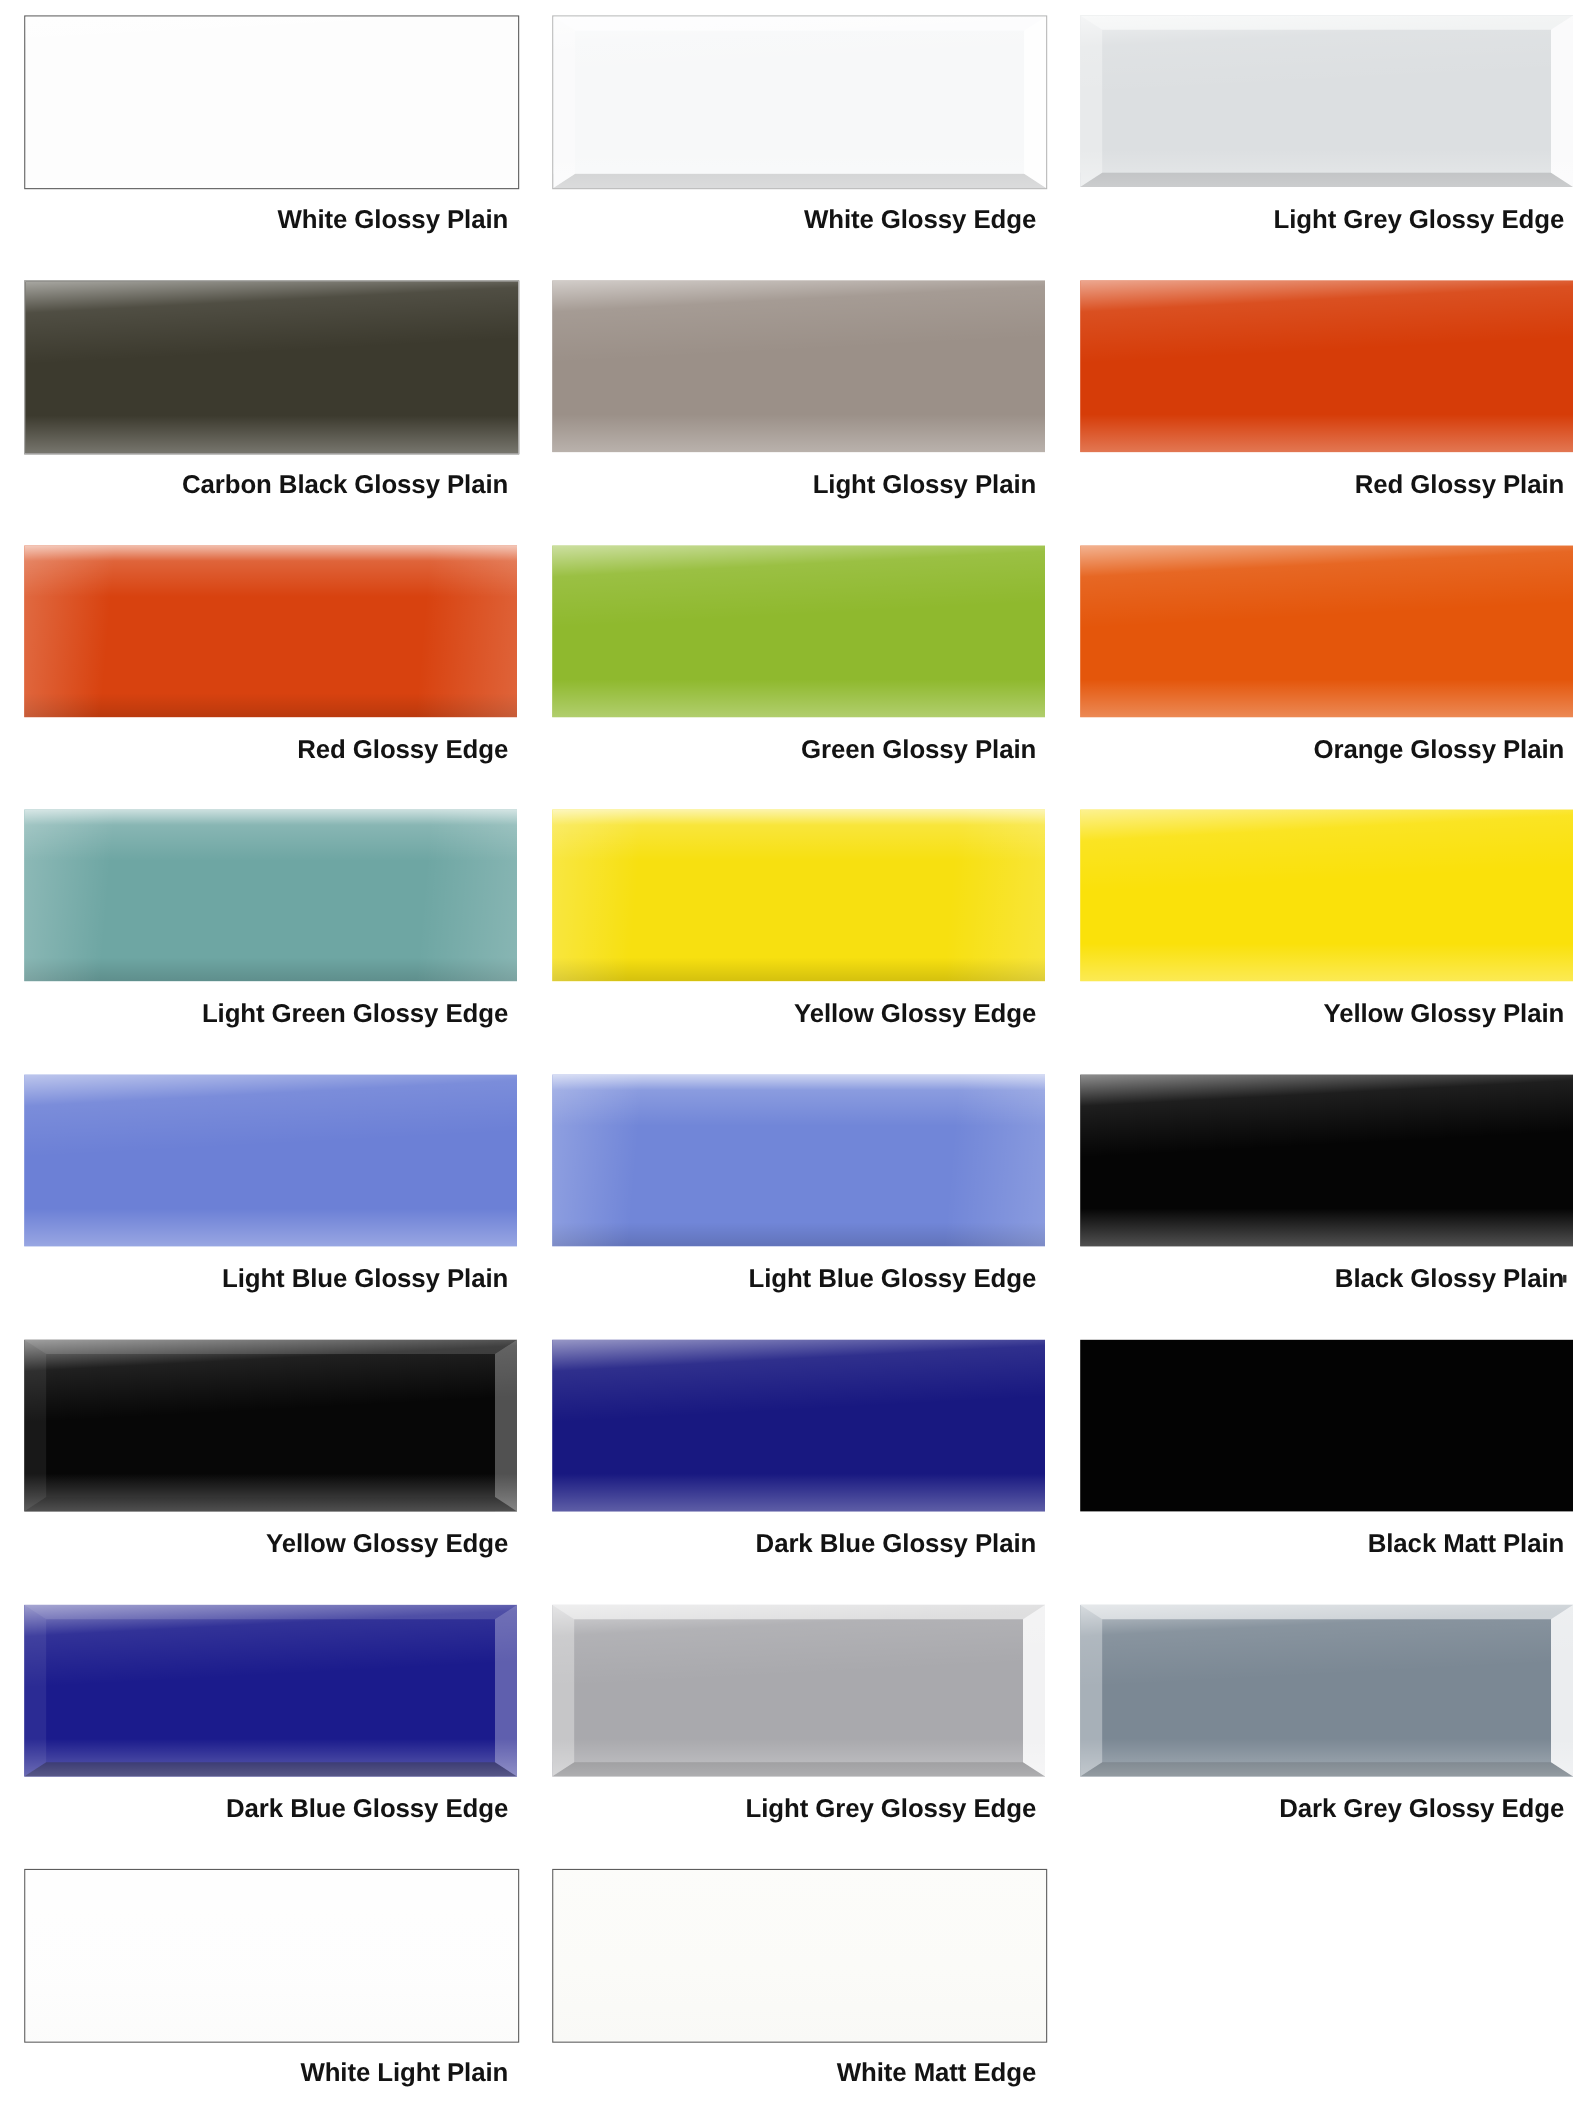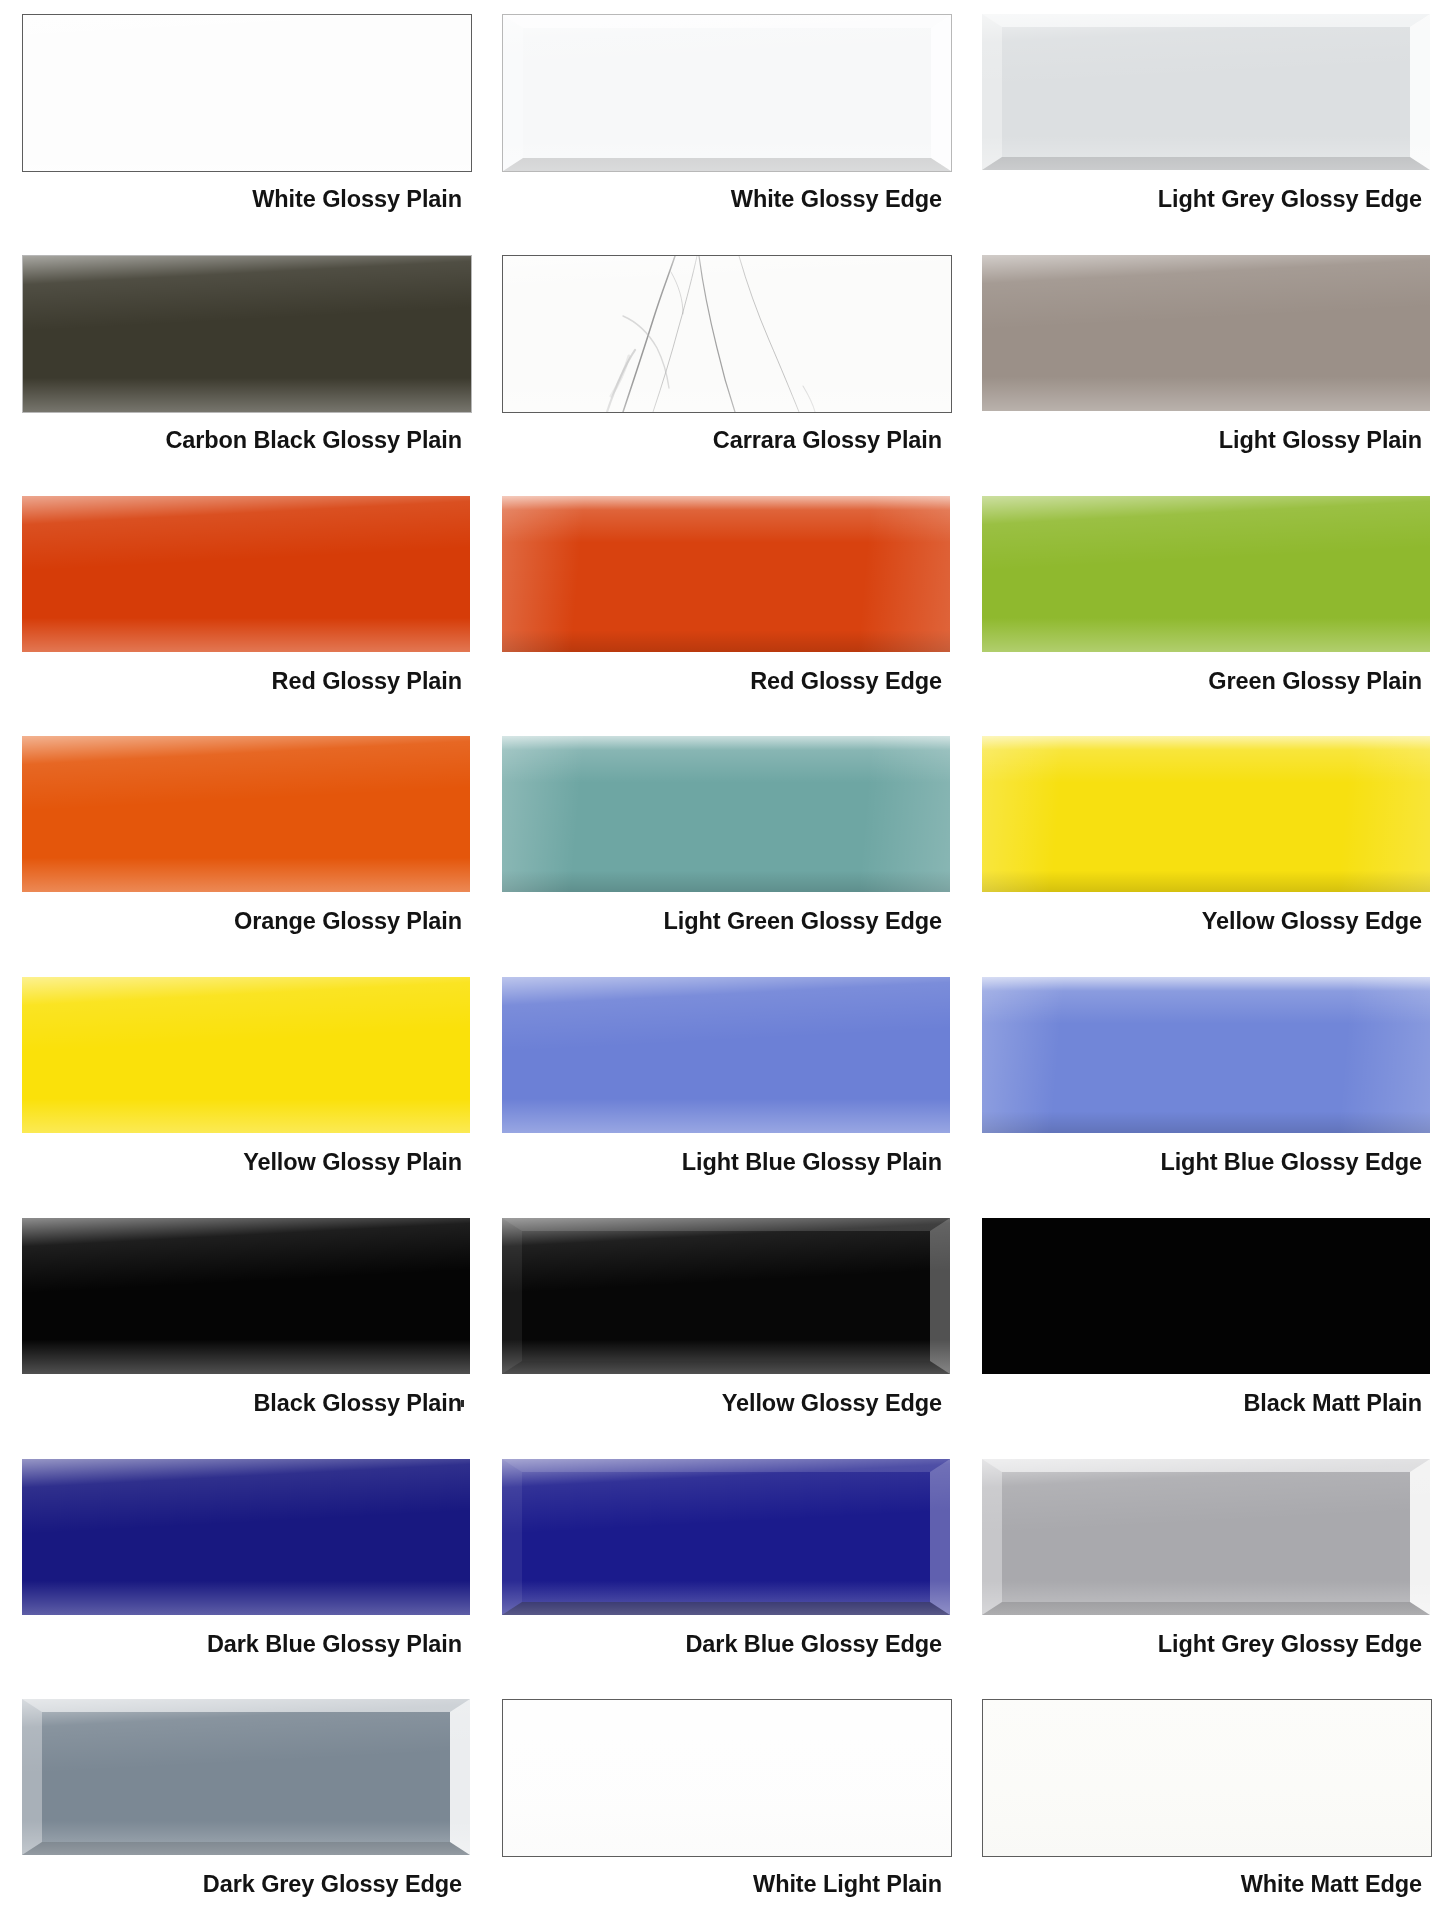--- a/index.html
+++ b/index.html
@@ -171,39 +171,20 @@
       <div class="cell">
         <div class="tile-wrap">
           <div class="tile t-soft-border" style="background: rgb(60, 58, 46);">
             <div class="sheen sheen-soft"></div>
           </div>
         </div>
         <div class="caption">Carbon Black Glossy Plain</div>
       </div>
       <div class="cell">
         <div class="tile-wrap">
-          <div class="tile t-plain-border" style="background: rgb(251, 251, 250);">
-            <svg class="veins" viewBox="0 0 448 156" preserveAspectRatio="none">
-              <path d="M120 156 C132 120 140 96 150 64 C158 38 166 18 172 0" stroke="#7d7d7d" stroke-width="1.5" opacity="0.85" fill="none" stroke-linecap="round"></path>
-              <path d="M150 156 C160 126 168 100 176 70 C184 42 190 18 194 0" stroke="#9a9a9a" stroke-width="1" opacity="0.6" fill="none" stroke-linecap="round"></path>
-              <path d="M196 0 C200 30 206 60 214 92 C220 118 226 138 232 156" stroke="#6f6f6f" stroke-width="1.2" opacity="0.7" fill="none" stroke-linecap="round"></path>
-              <path d="M236 0 C244 28 254 56 266 84 C278 112 288 136 296 156" stroke="#8a8a8a" stroke-width="1" opacity="0.55" fill="none" stroke-linecap="round"></path>
-              <path d="M120 60 C134 66 146 78 154 92 C160 104 164 118 166 132" stroke="#b0b0b0" stroke-width="1.4" opacity="0.5" fill="none" stroke-linecap="round"></path>
-              <path d="M104 156 C112 132 120 112 132 94" stroke="#a5a5a5" stroke-width="2.2" opacity="0.45" fill="none" stroke-linecap="round"></path>
-              <path d="M168 16 C176 30 180 44 180 58" stroke="#9d9d9d" stroke-width="0.9" opacity="0.5" fill="none" stroke-linecap="round"></path>
-              <path d="M300 130 C306 140 310 148 312 156" stroke="#aeaeae" stroke-width="1.1" opacity="0.45" fill="none" stroke-linecap="round"></path>
-              <path d="M108 140 C116 128 122 114 126 100" stroke="#c0c0c0" stroke-width="3" opacity="0.35" fill="none" stroke-linecap="round"></path>
-            </svg>
-            <div class="sheen sheen-soft"></div>
-          </div>
-        </div>
-        <div class="caption">Carrara Glossy Plain</div>
-      </div>
-      <div class="cell">
-        <div class="tile-wrap">
           <div class="tile t-noborder" style="background: rgb(155, 144, 136);">
             <div class="sheen sheen-soft"></div>
           </div>
         </div>
         <div class="caption">Light Glossy Plain</div>
       </div>
       <div class="cell">
         <div class="tile-wrap">
           <div class="tile t-noborder" style="background: rgb(214, 60, 8);">
             <div class="sheen sheen-soft"></div>
@@ -288,31 +269,31 @@
         <div class="tile-wrap">
           <div class="tile t-noborder" style="background: rgb(7, 7, 7);">
             <div class="bevel bevel-dark"></div>
             <div class="sheen sheen-soft"></div>
           </div>
         </div>
         <div class="caption">Yellow Glossy Edge</div>
       </div>
       <div class="cell">
         <div class="tile-wrap">
+          <div class="tile t-noborder" style="background: rgb(24, 24, 128);">
+            <div class="sheen sheen-soft"></div>
+          </div>
+        </div>
+        <div class="caption">Dark Blue Glossy Plain</div>
+      </div>
+      <div class="cell">
+        <div class="tile-wrap">
           <div class="tile t-noborder" style="background: rgb(3, 3, 3);"></div>
         </div>
         <div class="caption">Black Matt Plain</div>
-      </div>
-      <div class="cell">
-        <div class="tile-wrap">
-          <div class="tile t-noborder" style="background: rgb(24, 24, 128);">
-            <div class="sheen sheen-soft"></div>
-          </div>
-        </div>
-        <div class="caption">Dark Blue Glossy Plain</div>
       </div>
       <div class="cell">
         <div class="tile-wrap">
           <div class="tile t-noborder" style="background: rgb(27, 27, 140);">
             <div class="bevel bevel-dark"></div>
             <div class="sheen sheen-soft"></div>
           </div>
         </div>
         <div class="caption">Dark Blue Glossy Edge</div>
       </div>

